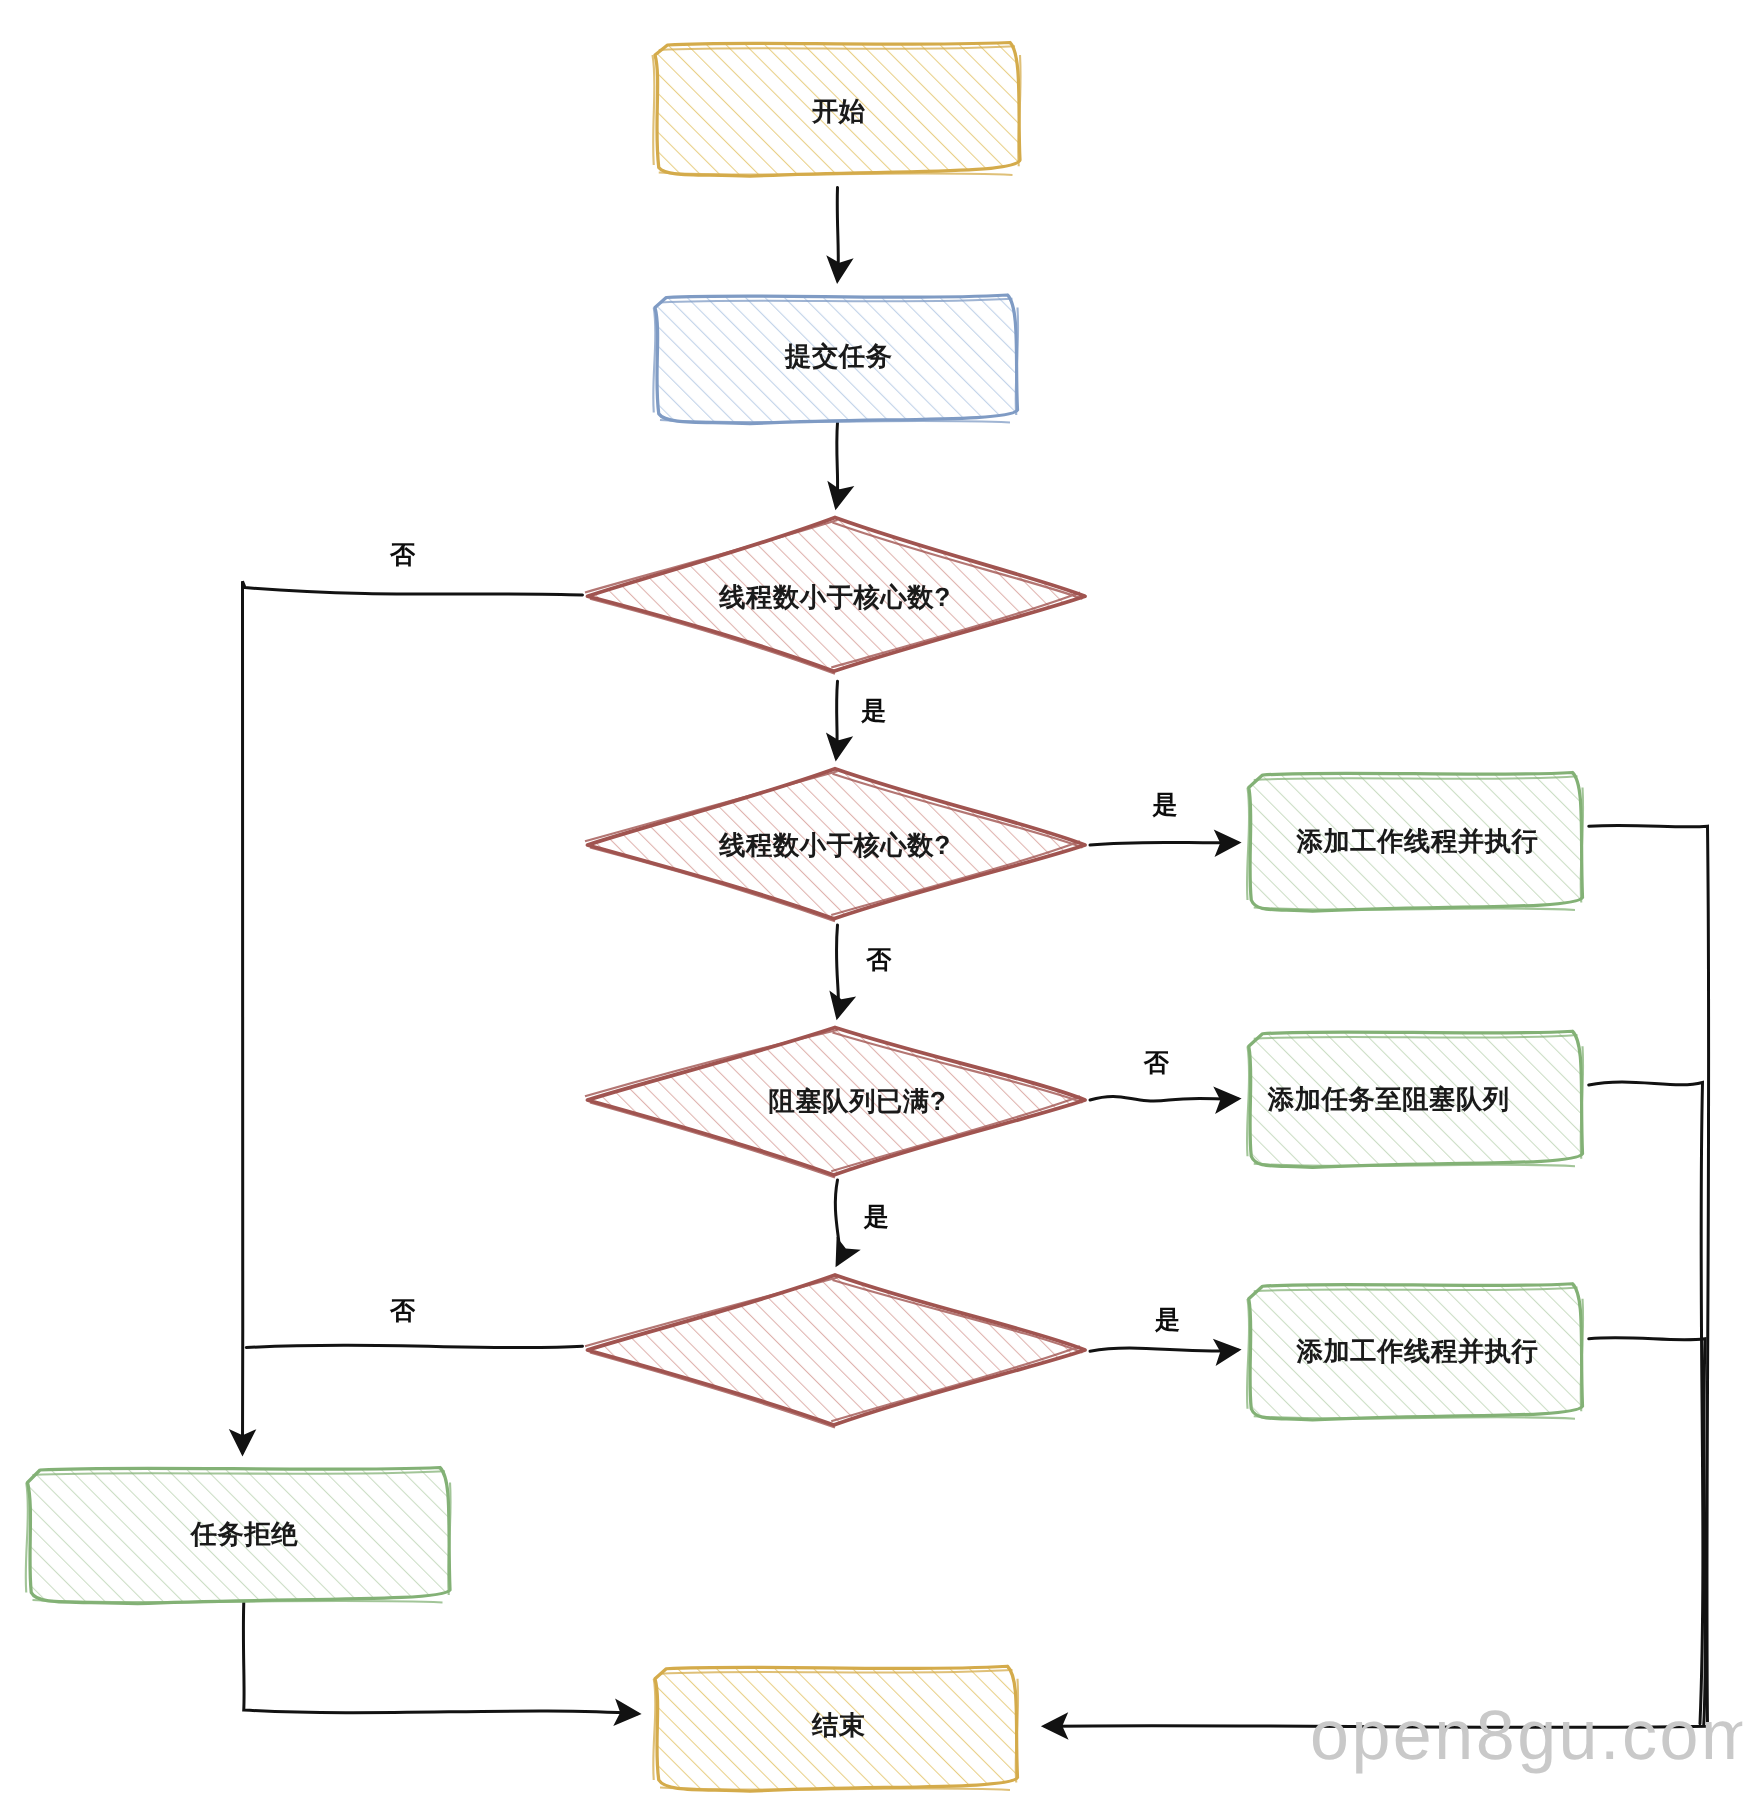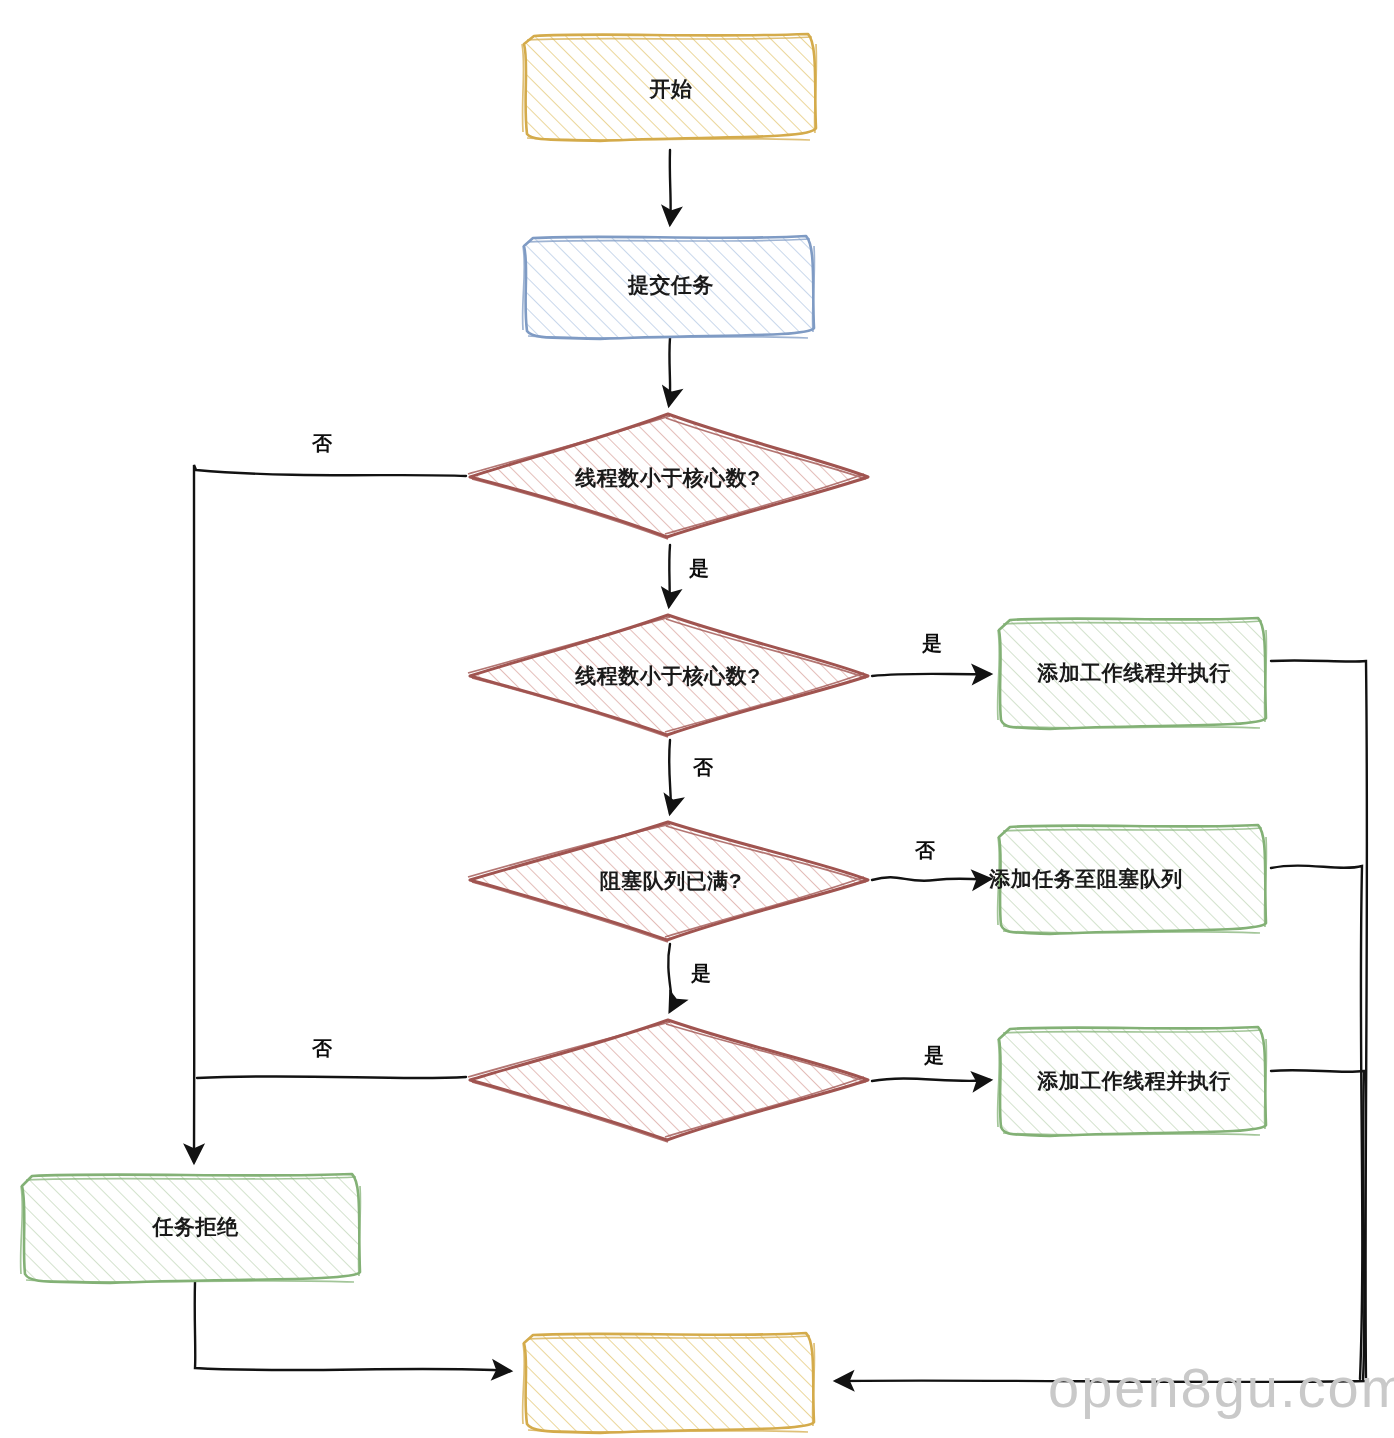--- a/index.html
+++ b/index.html
@@ -175,31 +175,32 @@
   </svg>
 
   <div class="node-label" style="left:519px; top:30px; width:304px; height:118px;">开始</div>
 
   <div class="node-label" style="left:519px; top:233px; width:304px; height:103px;">提交任务</div>
 
   <div class="node-label" style="left:466px; top:413px; width:404px; height:130px;">线程数小于核心数?</div>
 
   <div class="node-label" style="left:466px; top:613px; width:404px; height:125px;">线程数小于核心数?</div>
 
-  <div class="node-label" style="left:469px; top:820px; width:404px; height:122px;">阻塞队列已满?</div>
+  <div class="node-label" style="left:484px; top:820px; width:404px; height:122px;">阻塞队列已满?</div>
 
 
   <div class="node-label" style="left:997px; top:617px; width:274px; height:112px;">添加工作线程并执行</div>
 
-  <div class="node-label" style="left:949px; top:824px; width:274px; height:110px;">添加任务至阻塞队列</div>
+  <div class="node-label" style="left:974px; top:824px; width:274px; height:110px;">添加任务至阻塞队列</div>
 
   <div class="node-label" style="left:997px; top:1026px; width:274px; height:110px;">添加工作线程并执行</div>
 
   <div class="node-label" style="left:18px; top:1172px; width:355px; height:110px;">任务拒绝</div>
 
+  <div class="node-label" style="left:519px; top:1330px; width:304px; height:100px;">结束</div>
 
   <div class="edge-label" style="left:302px; top:428px; width:40px; height:30px;">否</div>
 
   <div class="edge-label" style="left:679px; top:553px; width:40px; height:30px;">是</div>
 
   <div class="edge-label" style="left:912px; top:628px; width:40px; height:30px;">是</div>
 
   <div class="edge-label" style="left:683px; top:752px; width:40px; height:30px;">否</div>
 
   <div class="edge-label" style="left:905px; top:835px; width:40px; height:30px;">否</div>

